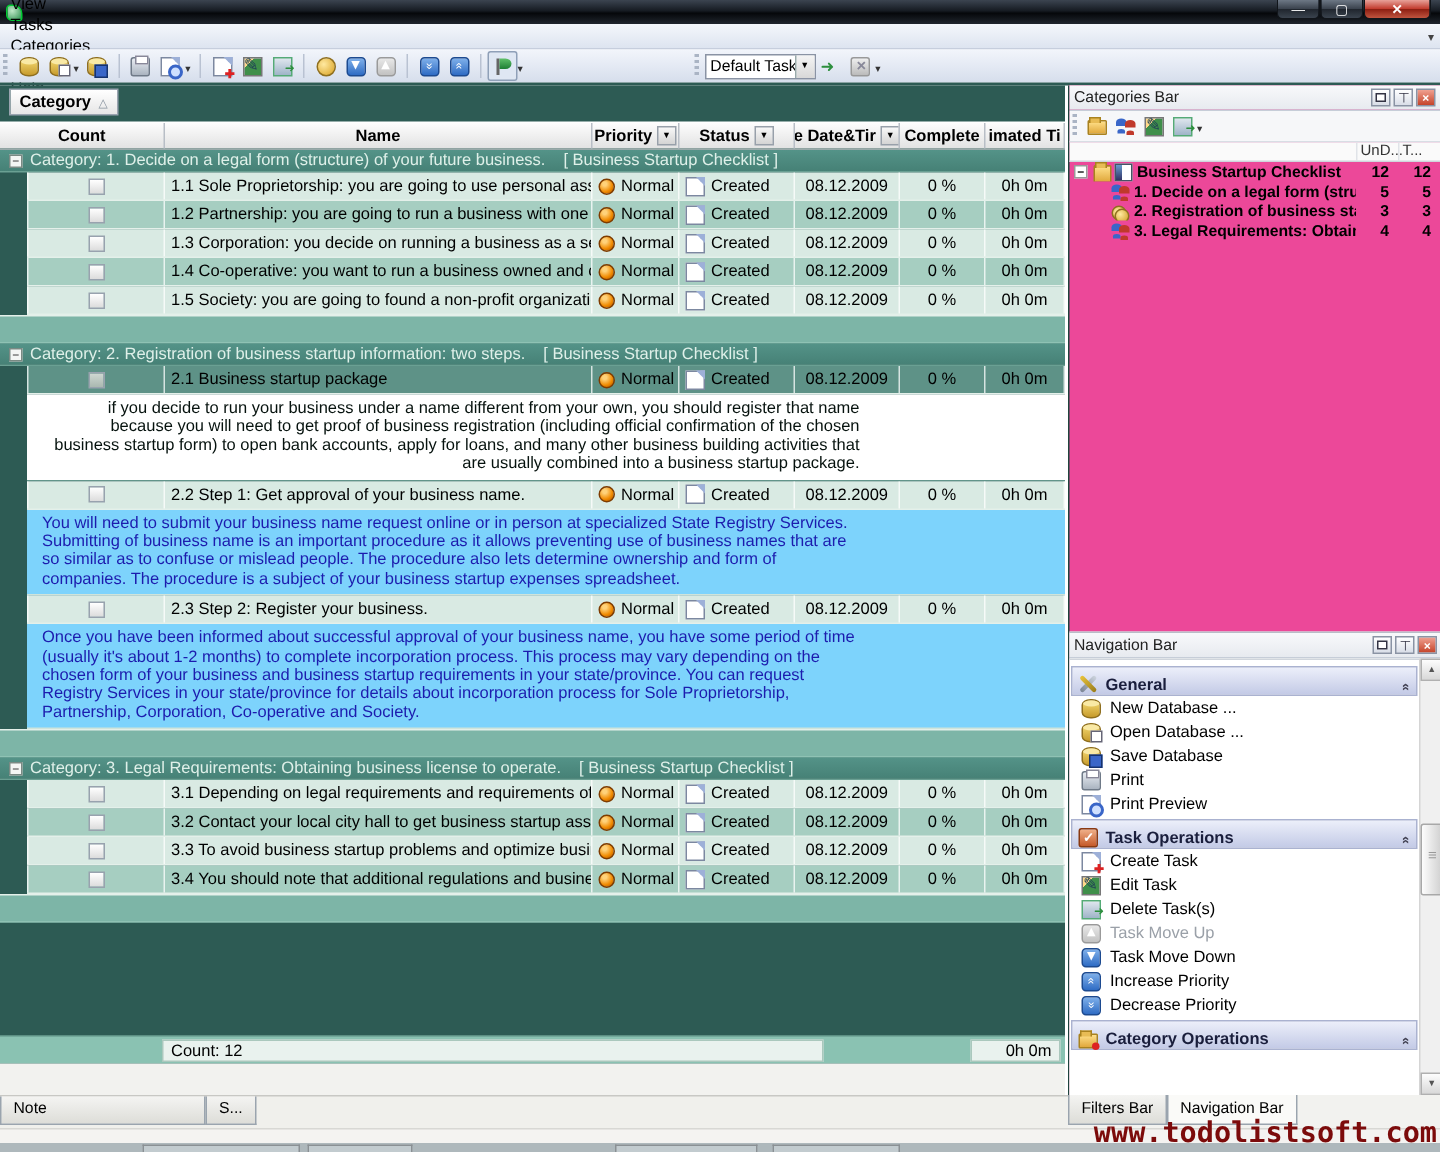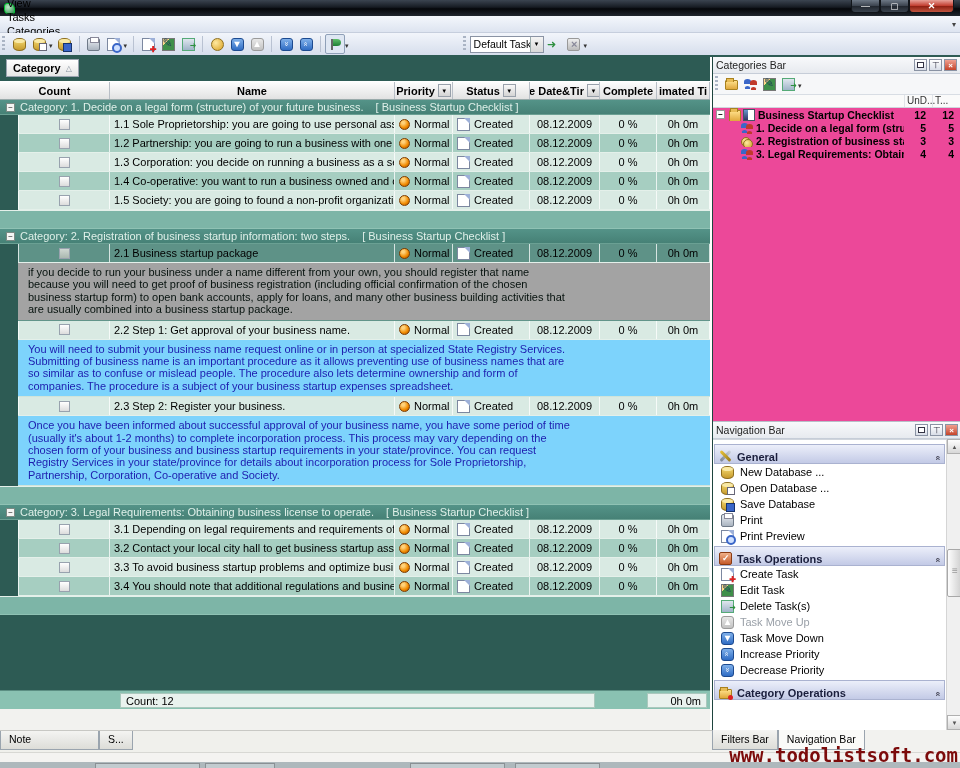--- a/index.html
+++ b/index.html
@@ -119,33 +119,33 @@
   .trow .c-date,.trow .c-complete,.trow .c-est { justify-content:center; }
   .trow.light { background:#d9eae3; }
   .trow.dark { background:#a6cec1; }
   .trow.selected { background:#5e9287; }
   .checkbox { width:11px; height:11px; background:linear-gradient(#fff,#dcdcdc); border:1px solid #98a2ae; }
   .trow.selected .checkbox { background:linear-gradient(#cfd8d2,#aab8b0); }
 
   .note-block { margin-left:18px; width:692px; padding:3px 8px 4px 10px; border-bottom:1px solid #cfe4da; }
   .note-block p { width:545px; font-size:11px; line-height:12.4px; color:#1c1cae; }
   .note-block.light { background:#7dd3fc; }
-  .note-block.selected { background:#a3a3a3; border-bottom:1px solid #62948a; }
+  .note-block.selected { background:#ffffff; border-bottom:1px solid #62948a;text-align:right; }
   .note-block.selected p { color:#06120e; }
 
   .gap-row { height:19px; background:#7db5a7; border-bottom:1px solid #8fc2b4; border-top:1px solid #e4f0ea; }
 
   .summary-row { position:absolute; left:0; bottom:21px; width:710px; height:19px; background:#8ac2b2; border-top:1px solid #5c8f83; }
   .summary-box { position:absolute; top:2px; height:15px; background:#e9f2ee; border:1px solid #aac8bd; display:flex; align-items:center; padding:0 5px; font-size:11px; }
-  .summary-count { left:120px; width:475px; }
+  .summary-count { left:108px; width:441px; }
   .summary-time { left:647px; width:60px; justify-content:flex-end; }
 
   .grid-tabs { position:absolute; left:0; bottom:0; width:710px; height:21px; background:#f2f2ef; display:flex; align-items:flex-start; }
   .gtab { height:19px; border:1px solid #9aa4ae; border-top:none; background:linear-gradient(#f4f4f2,#ddddd8); padding:2px 8px; font-size:10.5px; }
-  .gtab.first { width:99px; }
+  .gtab.first { width:137px; }
 
   
   .right-panel { position:absolute; left:712px; top:0; width:248px; height:673px; background:#ec4899; border-left:1px solid #1e443e; }
   .panel-header { height:17px; background:linear-gradient(#f8f9fb,#e7eaef); border-bottom:1px solid #c6cdd8; display:flex; align-items:center; padding:0 3px; }
   .panel-header .ph-title { flex:1; font-size:10.5px; color:#222; }
 
   .cat-toolbar { height:21px; border-bottom:1px solid #d8dde4; display:flex; align-items:center; background:#f6f7f9; }
   .cat-toolbar .tb-btn { width:19px; height:18px; }
 
   .tree-header { height:13px; display:flex; border-bottom:1px solid #d0d5dc; background:#fafafa; font-size:10px; color:#333; }

